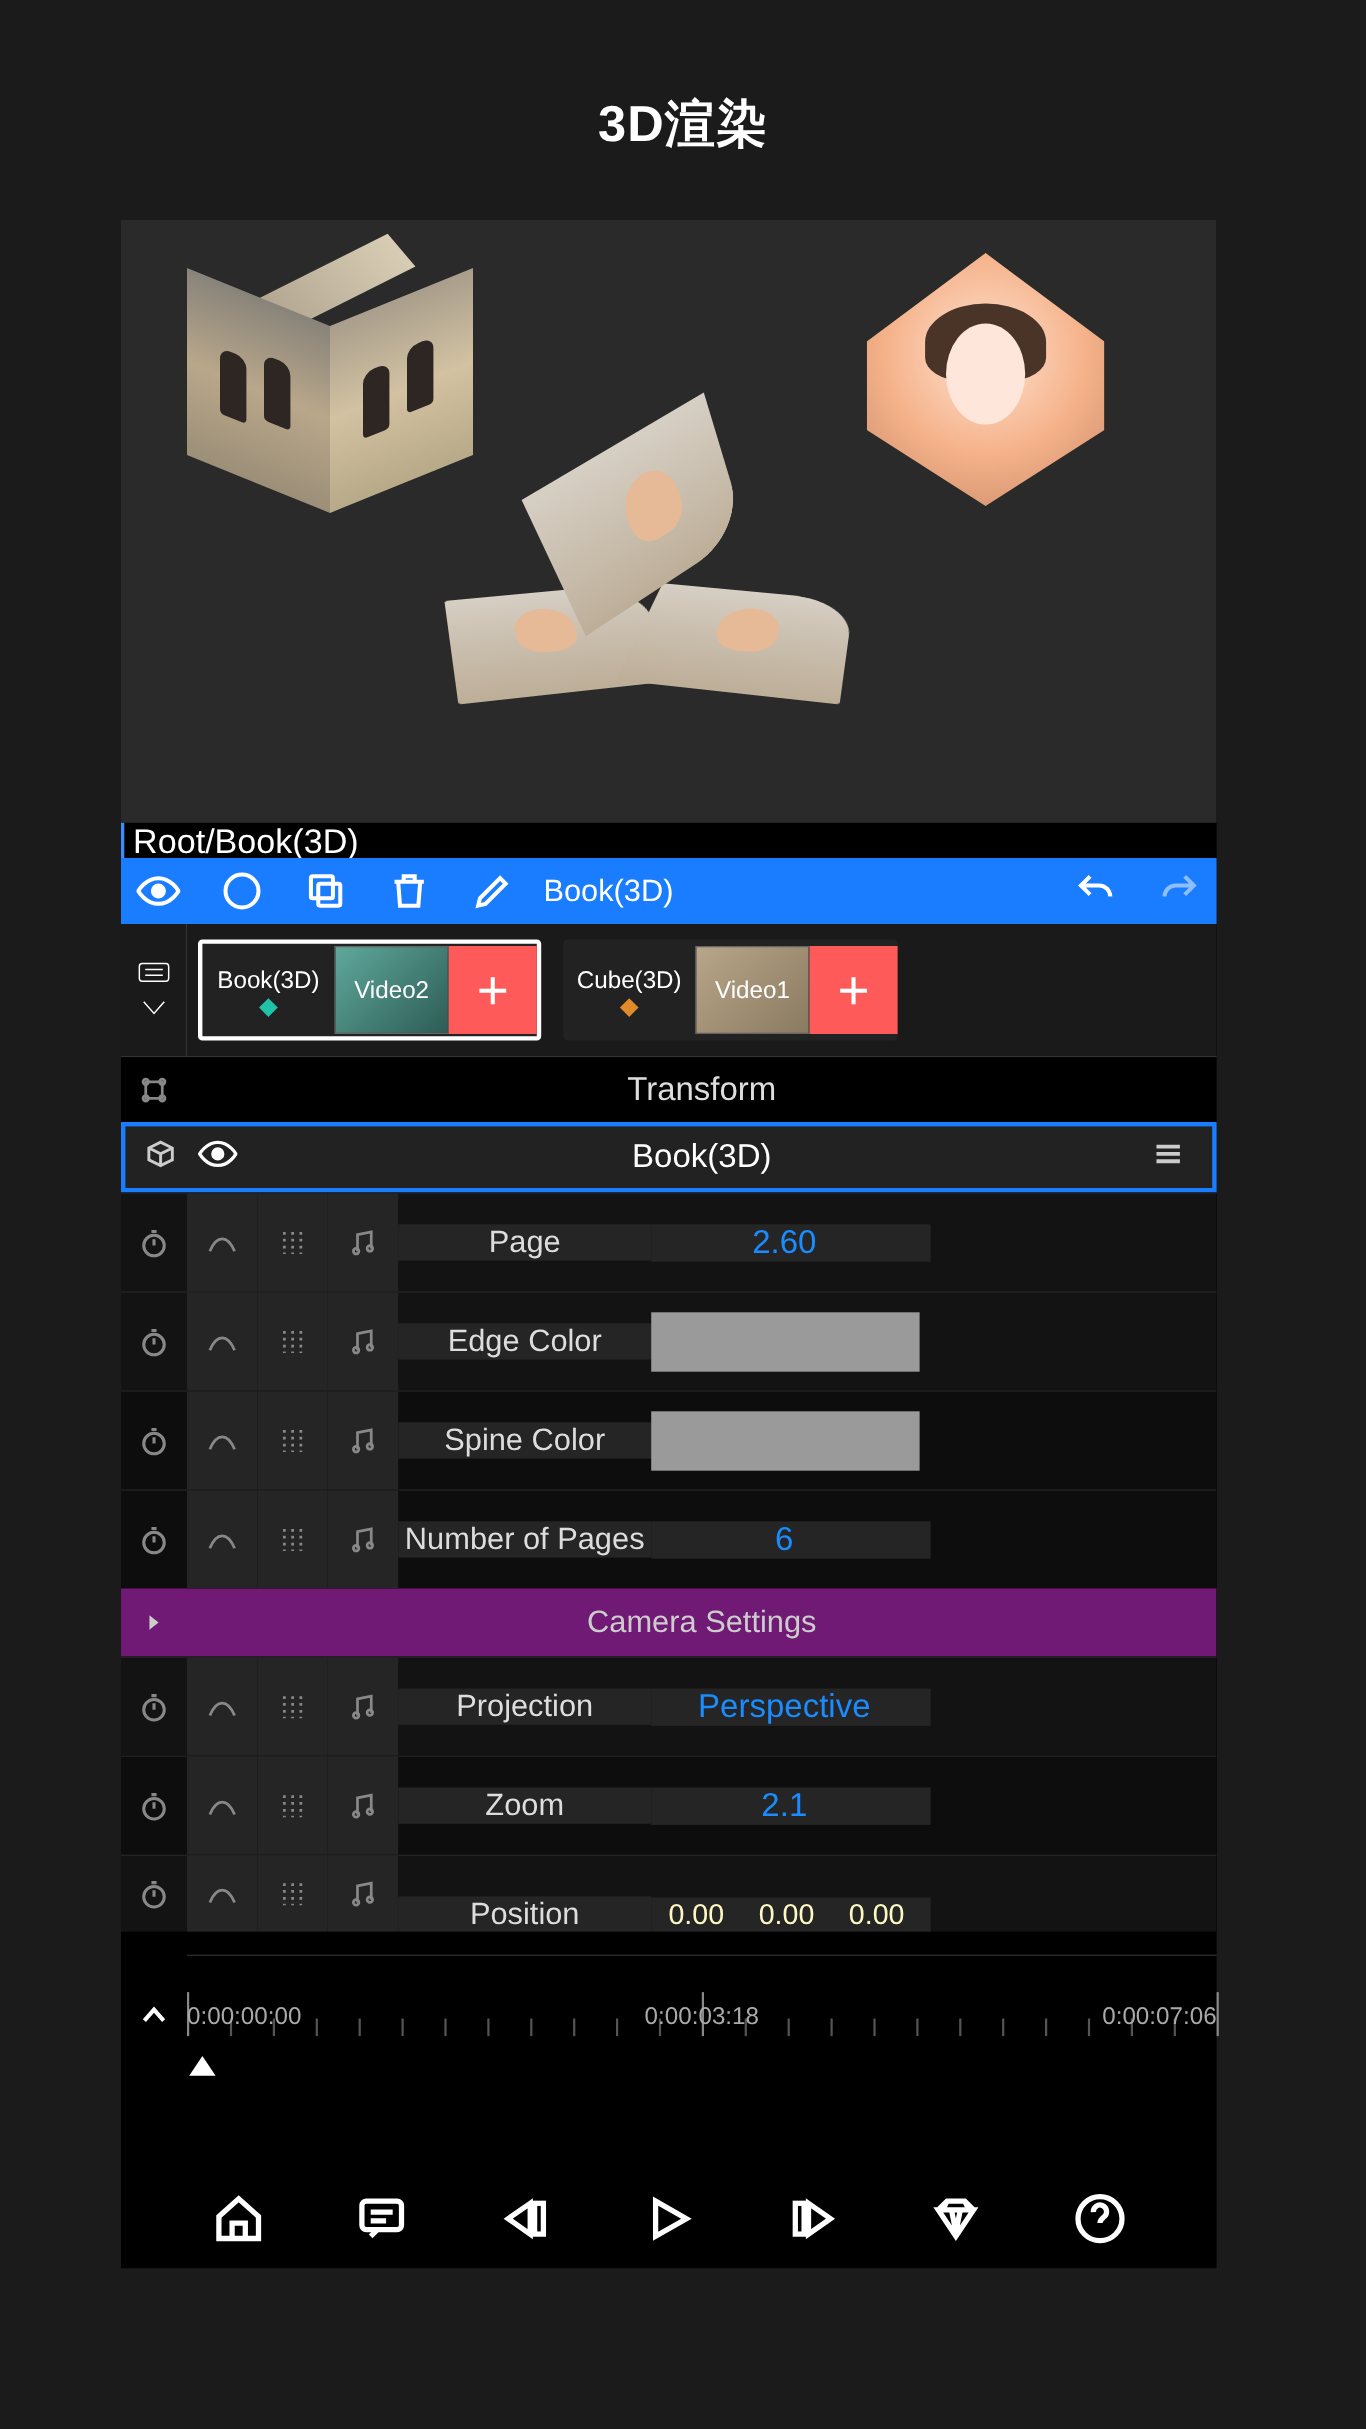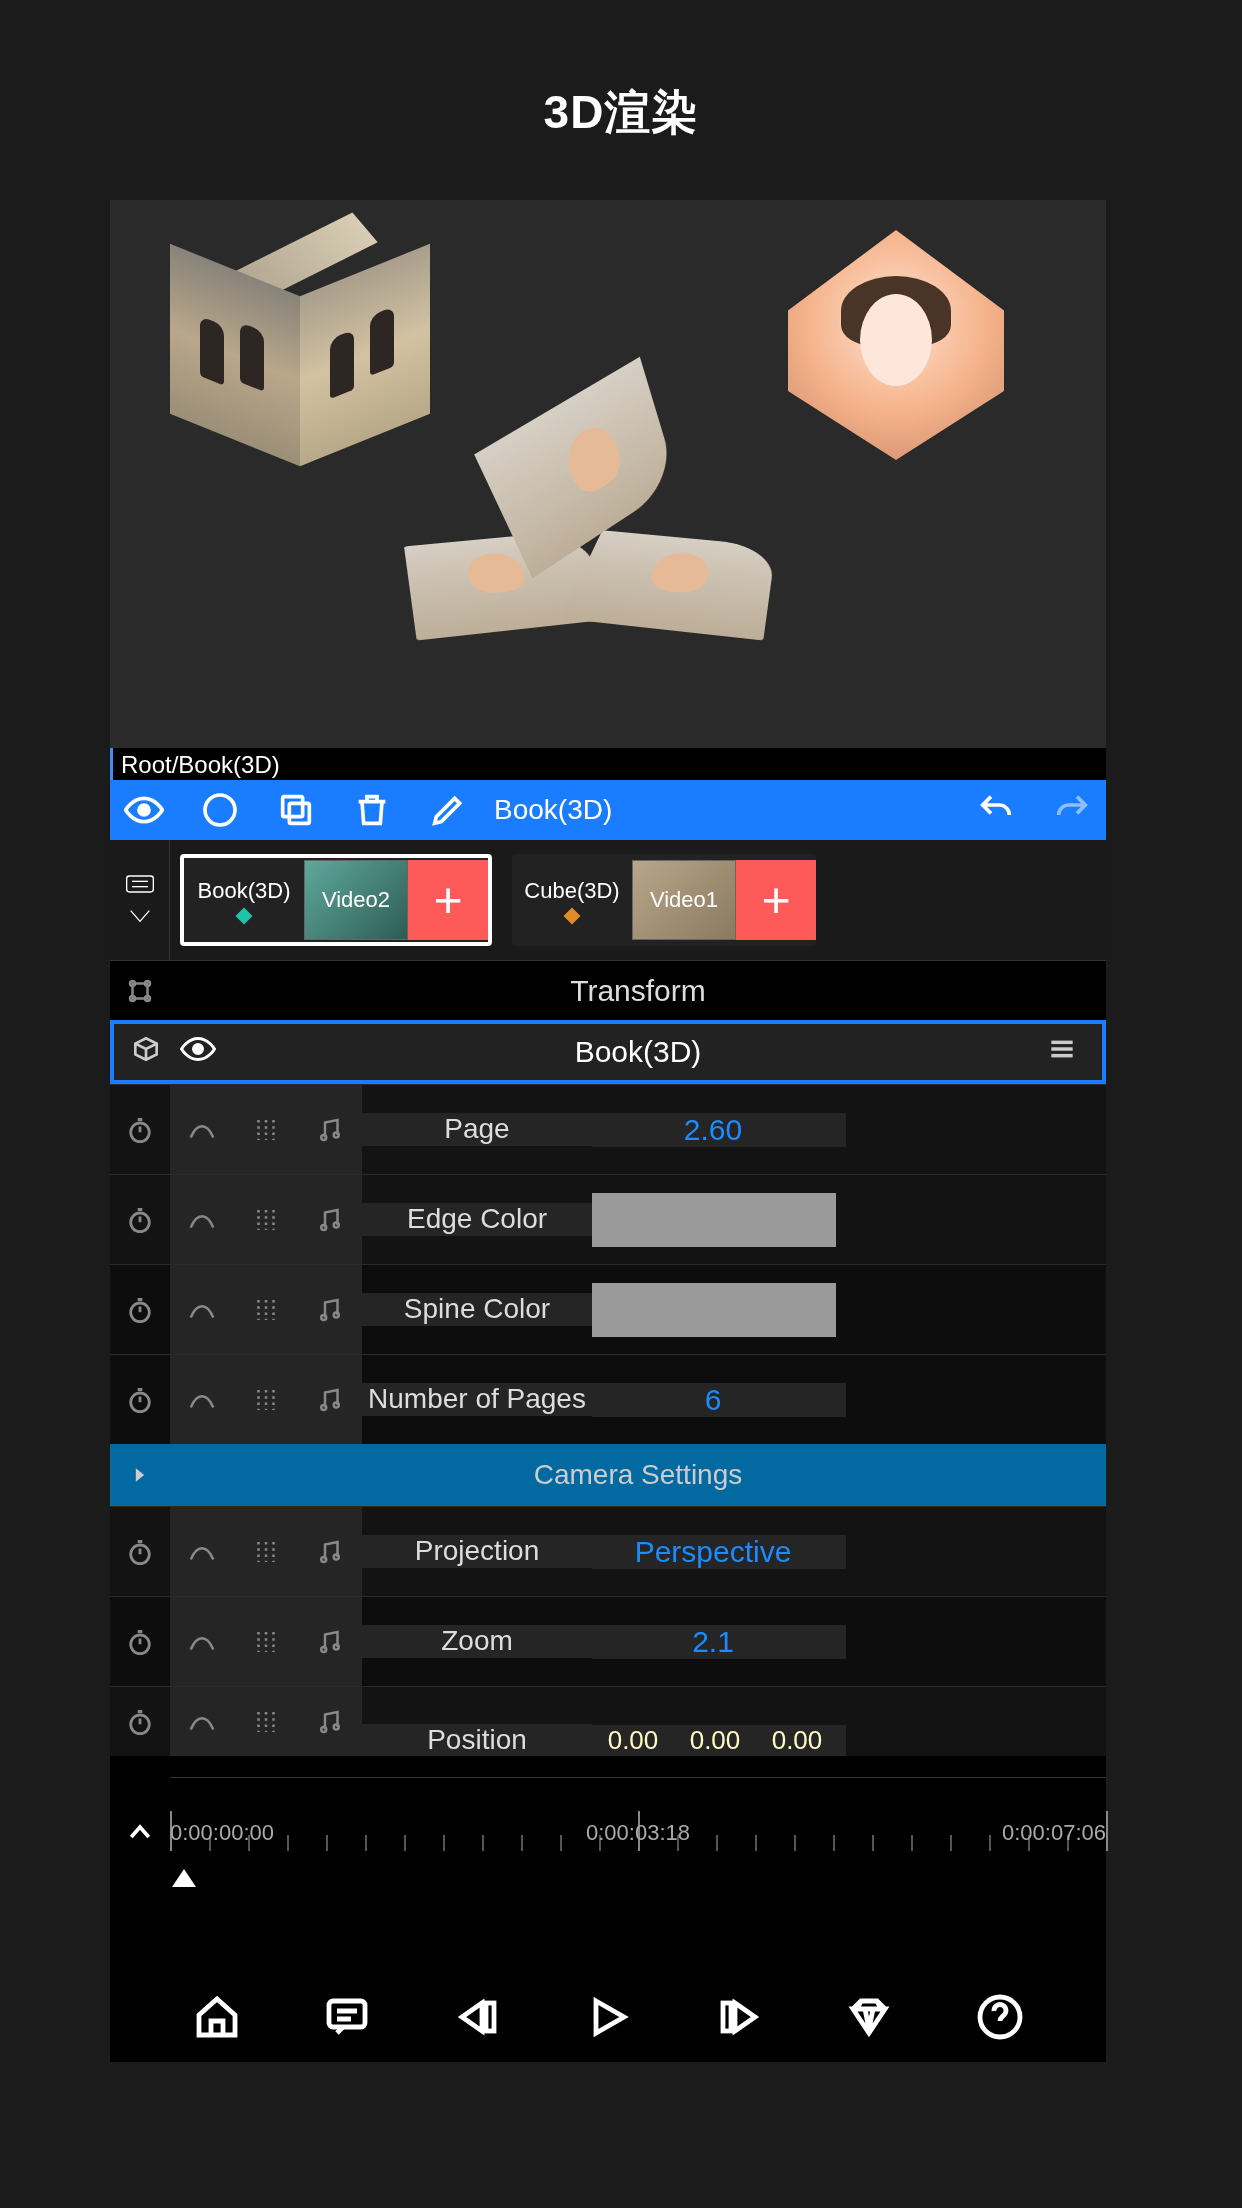--- a/index.html
+++ b/index.html
@@ -16,21 +16,21 @@
   .preview-book { position: absolute; left: 300px; top: 220px; width: 380px; height: 230px; }
   .book-page { position: absolute; width: 190px; height: 160px; background: linear-gradient(180deg,#d6cfc4 0%,#bdae98 100%); border-radius: 4px 60px 4px 4px; }
   .book1 { transform: perspective(800px) rotateX(55deg) rotateZ(-10deg); left: 0px; top: 80px; }
   .book2 { transform: perspective(800px) rotateX(55deg) rotateZ(10deg); left: 170px; top: 80px; }
   .book3 { transform: perspective(800px) rotateX(-25deg) rotateY(30deg) rotateZ(-20deg); left: 80px; top: -30px; border-radius: 0 0 60px 0; }
   .face { position: absolute; width: 56px; height: 70px; background: #e6b997; border-radius: 50% 50% 40% 40%; }
   .preview-gem { position: absolute; right: 90px; top: 30px; width: 240px; height: 230px; }
   .gem-shape { width: 100%; height: 100%; background: radial-gradient(circle at 50% 40%, #ffe3d2 0%, #f5b28a 50%, #c38464 100%); clip-path: polygon(50% 0%, 95% 35%, 95% 70%, 50% 100%, 5% 70%, 5% 35%); position: relative; }
   .gem-face { position: absolute; left: 50%; top: 28%; transform: translate(-50%,0); width: 72px; height: 92px; background: #ffe6da; border-radius: 50%; }
   .gem-hair { position: absolute; left: 50%; top: 20%; transform: translate(-50%,0); width: 110px; height: 70px; background: #4a3327; border-radius: 50% 50% 30% 30%; }
-  .path-bar { position: absolute; left: 0; top: 548px; width: 100%; height: 34px; border-left: 3px solid #3c8cff; font-size: 24px; color: #fff; padding-left: 8px; display: flex; align-items: center;}
+  .path-bar { position: absolute; left: 0; top: 548px; width: 100%; height: 34px; border-left: 3px solid #3c8cff; font-size: 31px; color: #fff; padding-left: 8px; display: flex; align-items: center;}
   .toolbar-blue { position: absolute; left: 0; top: 580px; width: 100%; height: 60px; background: #1a7cff; display: flex; align-items: center; padding: 0 14px; gap: 36px; font-size: 26px; }
   .tb-icon { width: 40px; height: 40px; display: flex; align-items: center; justify-content: center; }
   .tb-icon svg { stroke: #fff; fill: none; stroke-width: 2.2; }
   .tb-edit-label { font-size: 28px; color: #fff; margin-left: -10px; }
   .tb-spacer { flex: 1; }
   .layer-strip { position: absolute; left: 0; top: 640px; width: 100%; height: 120px; background: #1a1a1a; display: flex; align-items: center; }
   .ls-left { width: 60px; height: 100%; display: flex; flex-direction: column; align-items: center; justify-content: center; gap: 10px; border-right: 1px solid #333;}
   .ls-left svg { stroke: #fff; fill: none; width: 32px; height: 22px;}
   .root-col { width: 100px; height: 100%; display: flex; flex-direction: column; align-items: center; justify-content: center; gap: 8px; }
   .root-col svg { stroke: #888; fill: none; }
@@ -50,21 +50,21 @@
   .prop-area { position: absolute; left: 0; top: 884px; width: 100%; height: 693px; overflow: hidden;}
   .prop-row { height: 90px; display: flex; align-items: center; border-top: 1px solid #2a2a2a; background: #131313; }
   .prop-row.darker { background: #0d0d0d; }
   .pr-col { width: 64px; display: flex; justify-content: center; align-items: center; height: 100%;}
   .pr-col.first { width: 60px;}
   .pr-label { width: 230px; text-align: center; font-size: 28px; color: #ddd; line-height: 1.15;}
   .pr-value { width: 254px; text-align: center; font-size: 30px; color: #1a8cff; padding-right: 12px;}
   .pr-triple { width: 254px; display: flex; justify-content: space-around; font-size: 26px; color: #fef9c3; padding-right: 8px;}
   .pr-bg { background: #252525; }
   .swatch { width: 244px; height: 54px; background: #9a9a9a; margin-right: 10px;}
-  .section-row { height: 62px; display: flex; align-items: center; background: #0369a1; }
+  .section-row { height: 62px; display: flex; align-items: center; background: #701a75; }
   .section-row .pr-col.first { justify-content: center;}
   .section-label { flex: 1; text-align: center; font-size: 28px; color: #ccc;}
   svg.stop { stroke: #888; fill: none; stroke-width: 2.4; width: 28px; height: 28px;}
   svg.ctrl { stroke: #888; fill: none; stroke-width: 2; width: 30px; height: 30px;}
   .timeline { position: absolute; left: 0; top: 1577px; width: 100%; height: 110px; display: flex; }
   .tl-left { width: 60px; display: flex; align-items: center; justify-content: center;}
   .tl-main { flex: 1; position: relative; border-top: 1px solid #333; }
   .tl-tick { position: absolute; bottom: 36px; width: 2px; height: 16px; background: #555;}
   .tl-tick.major { height: 40px; background: #888;}
   .tl-lbl { position: absolute; top: 42px; font-size: 22px; color: #aaa; transform: translateX(-50%);}

